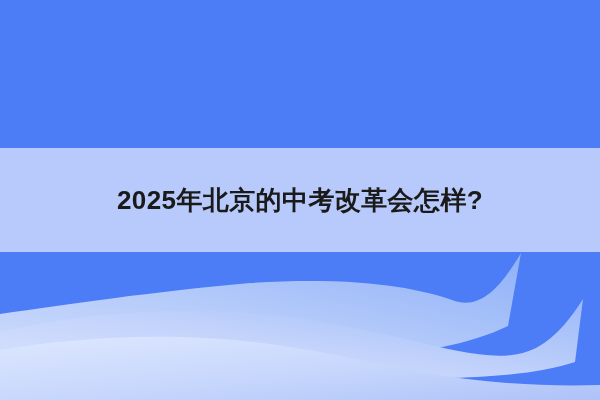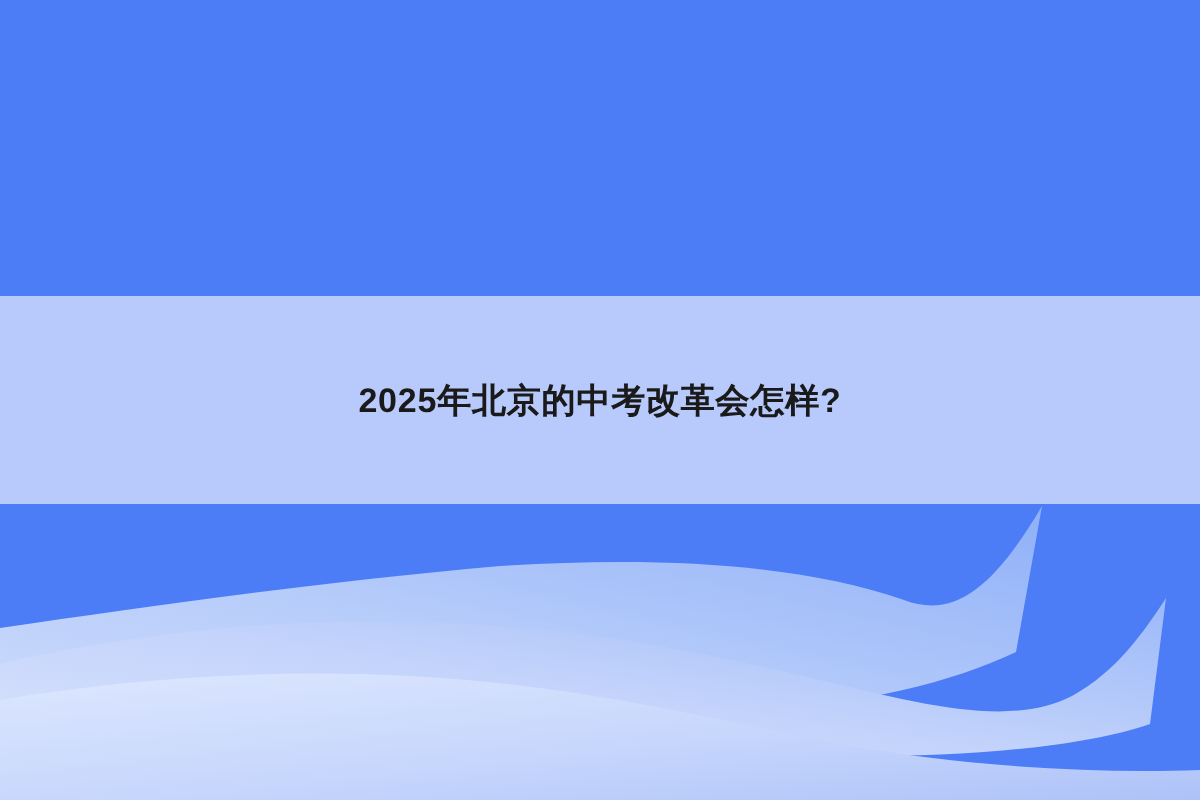--- a/index.html
+++ b/index.html
@@ -42,21 +42,21 @@
   
   .title-text {
     position: absolute;
     left: 0;
     top: 148px;
     width: 600px;
     height: 104px;
     display: flex;
     align-items: center;
     justify-content: center;
-    font-size: 17px;
+    font-size: 26px;
     font-weight: bold;
     color: #1a1a1a;
     letter-spacing: 0.4px;
     white-space: nowrap;
     line-height: 1;
   }
 
   
   .band-bottom {
     position: absolute;

